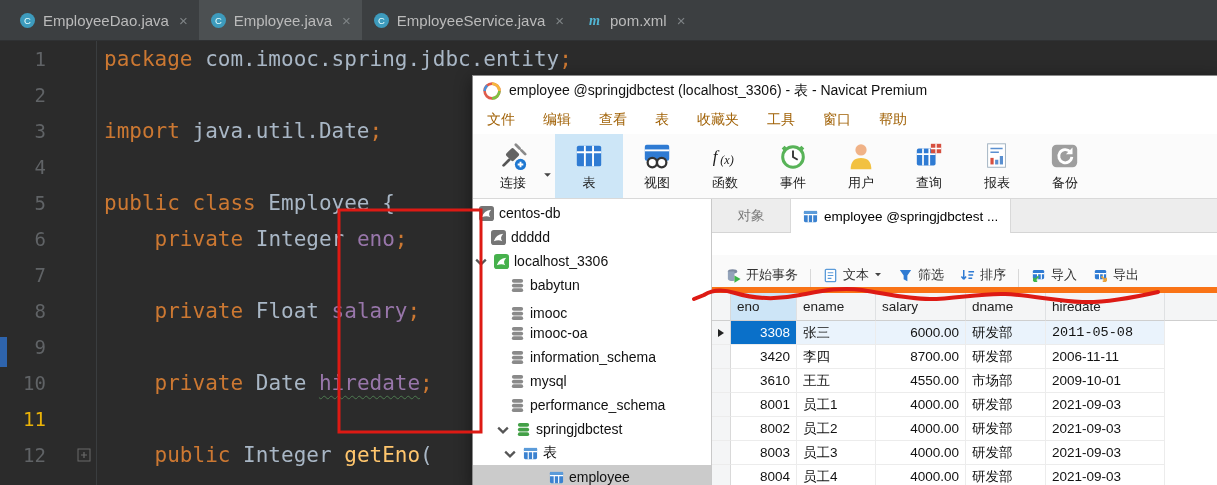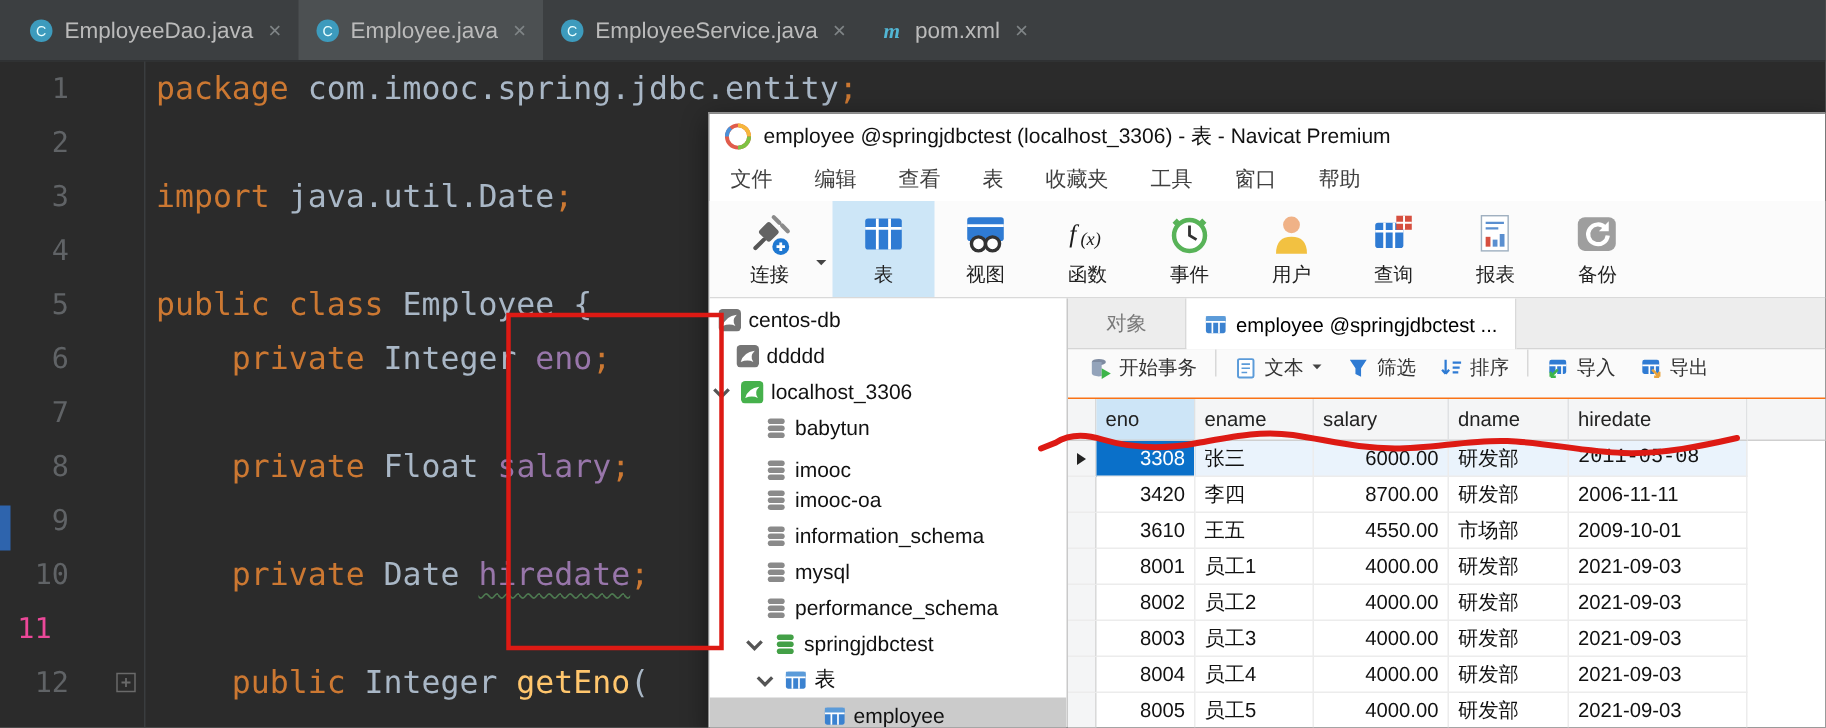--- a/index.html
+++ b/index.html
@@ -10,35 +10,35 @@
               display:flex;align-items:stretch;padding-left:8px;border-bottom:1px solid #2f3133;}
   .ide-tab{display:flex;align-items:center;gap:7px;padding:0 11px;color:#bbbbbb;font-size:15px;}
   .ide-tab.active{background:#4c5052;}
   .ide-tab .icon{width:17px;height:17px;display:inline-block;}
   .tclose{color:#7f8486;font-size:15px;margin-left:3px;}
   .editor{position:absolute;top:41px;left:0;right:0;bottom:0;
           font-family:"DejaVu Sans Mono","Liberation Mono",monospace;font-size:21px;}
   .editor::before{content:"";position:absolute;left:96px;top:0;bottom:0;border-left:1px solid #3a3d3f;}
   .cline{display:flex;height:36px;line-height:36px;}
   .lnum{width:46px;text-align:right;color:#606366;font-size:19px;flex:none;}
-  .lnum.cur{color:#ec4899;text-align:center;}
+  .lnum.cur{color:#eab308;}
   .lfold{width:50px;flex:none;display:flex;align-items:center;justify-content:flex-end;padding-right:5px;box-sizing:border-box;}
   .lfold .icon{width:14px;height:14px;}
   .ltext{white-space:pre;padding-left:8px;}
   .tk-kw{color:#cc7832;} .tk-pl{color:#a9b7c6;} .tk-fd{color:#9876aa;} .tk-mt{color:#ffc66d;}
   .tk-fdw{color:#9876aa;text-decoration:underline;text-decoration-style:wavy;
           text-decoration-color:#4d7a50;text-decoration-thickness:1px;text-underline-offset:5px;}
   .caret-mark{position:absolute;left:0;top:337px;width:7px;height:30px;background:#2e64ad;}
   
   .nv{position:absolute;left:472px;top:75px;width:745px;height:410px;background:#fff;
       border:1px solid #8a8a8a;box-shadow:0 4px 16px rgba(0,0,0,.45);
       display:flex;flex-direction:column;color:#111;}
   .nv-title{height:30px;flex:none;display:flex;align-items:center;gap:8px;padding:0 10px;font-size:14px;}
   .nv-title .icon{width:18px;height:18px;}
-  .nv-menu{height:28px;flex:none;display:flex;align-items:center;font-size:14px;color:#404040;}
+  .nv-menu{height:28px;flex:none;display:flex;align-items:center;font-size:14px;color:#a16207;}
   .nv-menu .mitem{padding:0 14px;}
   .nv-toolbar{height:64px;flex:none;display:flex;align-items:stretch;background:#fbfbfb;
               border-bottom:1px solid #d9d9d9;padding-left:6px;}
   .tbi{width:68px;flex:none;display:flex;flex-direction:column;align-items:center;justify-content:center;
        gap:3px;font-size:13px;color:#222;position:relative;}
   .tbi .icon{width:30px;height:30px;}
   .tbi.wide{width:82px;}
   .tbi.gapafter{margin-right:26px;}
   .tbi.selected{background:#cde6f7;}
   .tb-caret{width:12px;align-self:center;margin:18px 0 0 -4px;}
@@ -49,22 +49,22 @@
   .tree-row .icon{width:15px;height:15px;flex:none;}
   .tree-row .chev{width:16px;height:14px;flex:none;}
   .tree-row.selected{background:#cbcbcb;}
   .nv-right{flex:1;border-left:1px solid #c9c9c9;display:flex;flex-direction:column;min-width:0;}
   .nv-tabs{height:33px;flex:none;background:#ededed;display:flex;align-items:stretch;border-bottom:1px solid #d5d5d5;}
   .nv-tab-obj{width:78px;display:flex;align-items:center;justify-content:center;color:#7a7a7a;
               font-size:13.5px;border-right:1px solid #d9d9d9;}
   .nv-tab-emp{background:#fff;display:flex;align-items:center;gap:6px;padding:0 12px;font-size:13.5px;
               color:#000;border-right:1px solid #d9d9d9;margin-bottom:-1px;}
   .nv-tab-emp .icon{width:15px;height:15px;}
-  .nv-gridbar{height:32px;flex:none;display:flex;align-items:flex-start;padding:0 6px;font-size:13px;
-              color:#333;background:#fafafa;border-bottom:1px solid #f97316;}
+  .nv-gridbar{height:32px;flex:none;display:flex;align-items:flex-end;padding:0 6px;font-size:13px;
+              color:#333;background:#fafafa;border-bottom:6px solid #f97316;margin-top:22px;}
   .gbi{display:flex;align-items:center;gap:5px;padding:0 8px;height:24px;}
   .gbi .icon{width:15px;height:15px;}
   .gbi .icon.caret{width:8px;height:6px;}
   .gsep{width:1px;height:18px;background:#d8d8d8;margin:0 4px;}
   .nv-grid{flex:1;overflow:hidden;background:#fff;font-size:13.5px;}
   .g-row{display:flex;height:24px;}
   .g-row.hdr{height:28px;}
   .g-cell,.g-hcell,.g-rowhead,.g-fill{box-sizing:border-box;display:flex;align-items:center;
       padding:0 6px;overflow:hidden;white-space:nowrap;}
   .g-hcell{background:#f4f5f6;border-right:1px solid #dfe1e3;border-bottom:1px solid #cfcfcf;color:#222;}

